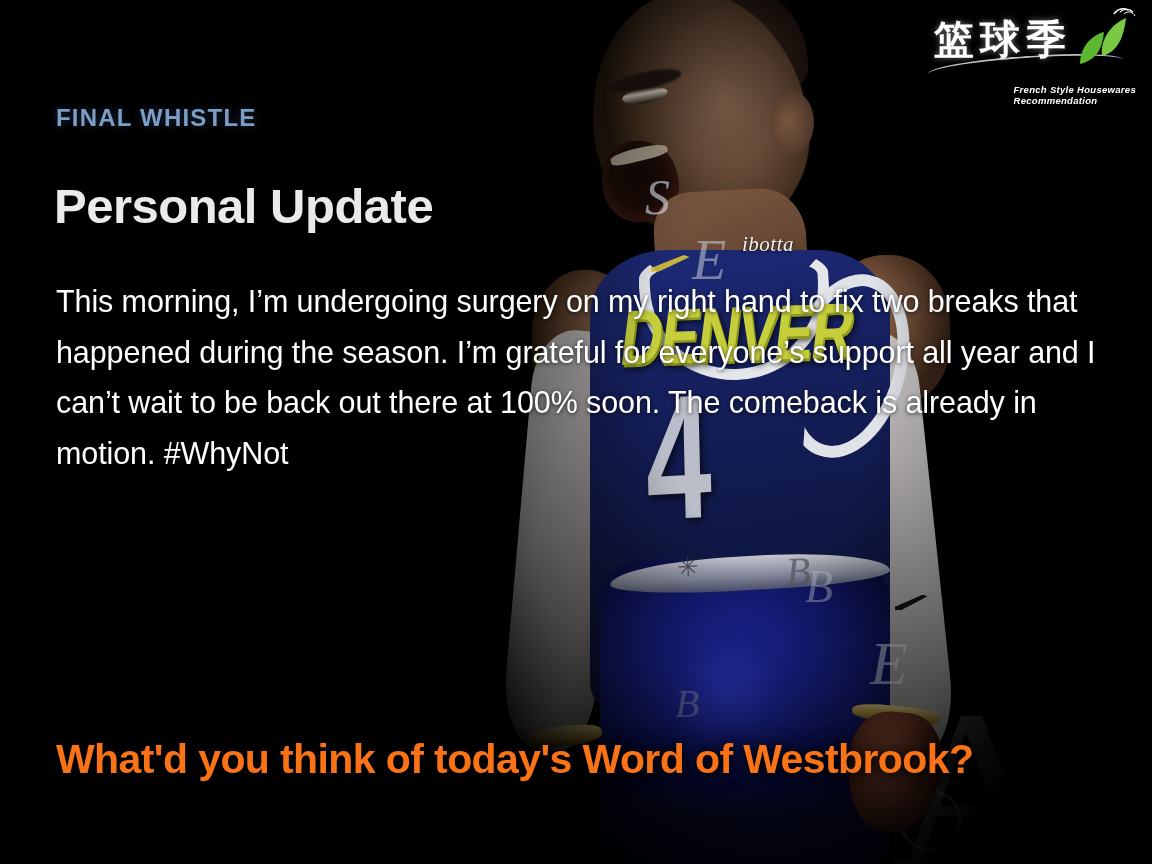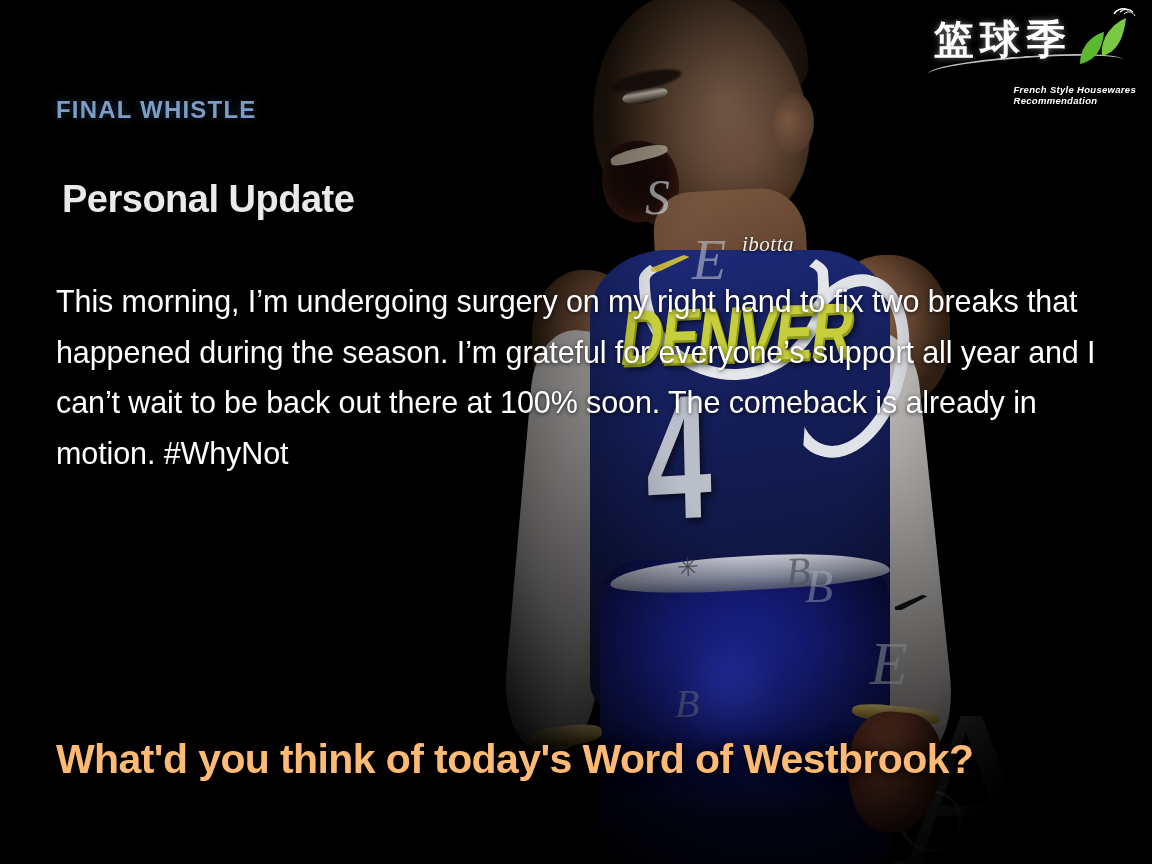--- a/index.html
+++ b/index.html
@@ -411,37 +411,36 @@
   
   .content {
     position: absolute;
     left: 0; top: 0;
     width: 1152px; height: 864px;
     z-index: 60;
   }
 
   .eyebrow {
     position: absolute;
-    left: 56px; top: 96px;
+    left: 56px; top: 104px;
     font-size: 24px;
     font-weight: 700;
     letter-spacing: 1.2px;
     color: #7d9ec4;
     text-shadow: 0 0 10px rgba(60,90,140,.5);
   }
 
   .headline {
     position: absolute;
     left: 54px; top: 178px;
-    font-size: 38px;
+    font-size: 49px;
     font-weight: 700;
     letter-spacing: -0.5px;
     color: #e9eaec;
     text-shadow: 0 2px 10px rgba(0,0,0,.85), 0 0 26px rgba(0,0,0,.6);
-    margin-left: 8px;
   }
 
   .para {
     position: absolute;
     left: 56px;
     width: 1045px;
     font-size: 30.5px;
     line-height: 50.5px;
     font-weight: 400;
     color: #ffffff;
@@ -451,21 +450,21 @@
   .para-1 { top: 276px; }
   .para-2 { top: 527px; }
 
   .cta {
     position: absolute;
     left: 56px; top: 736px;
     width: 1060px;
     font-size: 41px;
     font-weight: 700;
     letter-spacing: -0.6px;
-    color: #fdba74;
+    color: #f97316;
     text-shadow: 0 2px 8px rgba(0,0,0,.9), 0 0 20px rgba(0,0,0,.7);
   }
 
   .subtitle-cn {
     position: absolute;
     left: 0; top: 780px;
     width: 1152px;
     text-align: center;
     font-family: "Liberation Sans", sans-serif;
     font-size: 37px;

